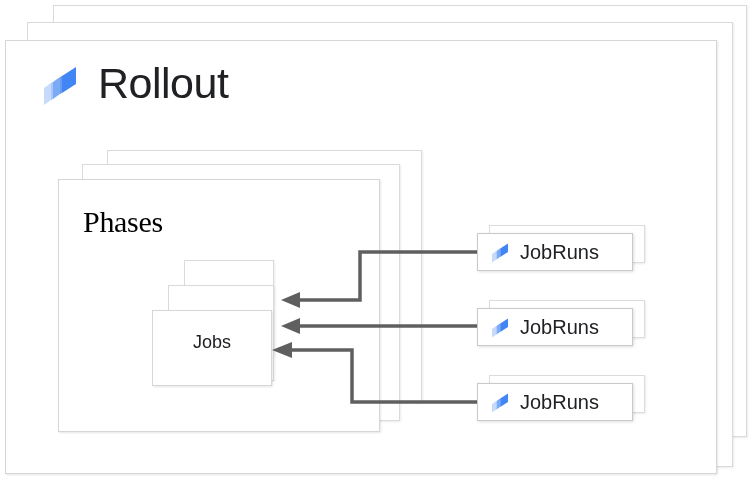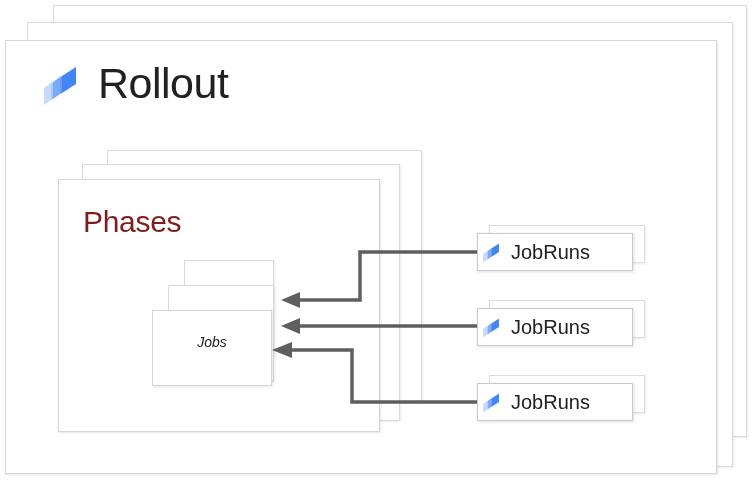--- a/index.html
+++ b/index.html
@@ -62,41 +62,41 @@
   #phases-back-2 { left: 107px; top: 150px; width: 315px; height: 252px; }
   #phases-back-1 { left: 82px;  top: 164px; width: 318px; height: 257px; }
   #phases-front  { left: 58px;  top: 179px; width: 322px; height: 253px; }
 
   #phases-title {
     position: absolute;
     left: 83px;
     top: 207px;
     font-size: 30px;
     line-height: 1;
-    color: #7f1d1d;
+    color: #000000;
     letter-spacing: -0.3px;
+    font-family: Liberation Serif, serif;
   }
 
   
   #jobs-back-2 { left: 184px; top: 260px; width: 90px;  height: 96px; }
   #jobs-back-1 { left: 168px; top: 285px; width: 106px; height: 96px; }
   #jobs-front  { left: 152px; top: 310px; width: 120px; height: 76px; }
 
   #jobs-title {
     position: absolute;
     left: 152px;
     top: 310px;
     width: 120px;
     height: 64px;
     display: flex;
     align-items: center;
     justify-content: center;
-    font-size: 14px;
+    font-size: 18px;
     color: #202124;
-    font-style: italic;
   }
 
   
   .jobrun-group { position: absolute; }
   .jobrun-ghost {
     position: absolute;
     left: 12px;
     top: -8px;
     width: 156px;
     height: 38px;
@@ -111,21 +111,21 @@
     top: 0;
     width: 156px;
     height: 38px;
     background: #ffffff;
     border: 1px solid #c9c9c9;
     box-sizing: border-box;
     box-shadow: 1px 1px 3px rgba(0,0,0,0.13);
     display: flex;
     align-items: center;
     gap: 9px;
-    padding-left: 2px;
+    padding-left: 11px;
   }
   .jobrun-label {
     font-size: 20px;
     color: #202124;
     line-height: 1;
     white-space: nowrap;
   }
 
   #jobrun-0 { left: 477px; top: 233px; }
   #jobrun-1 { left: 477px; top: 308px; }

